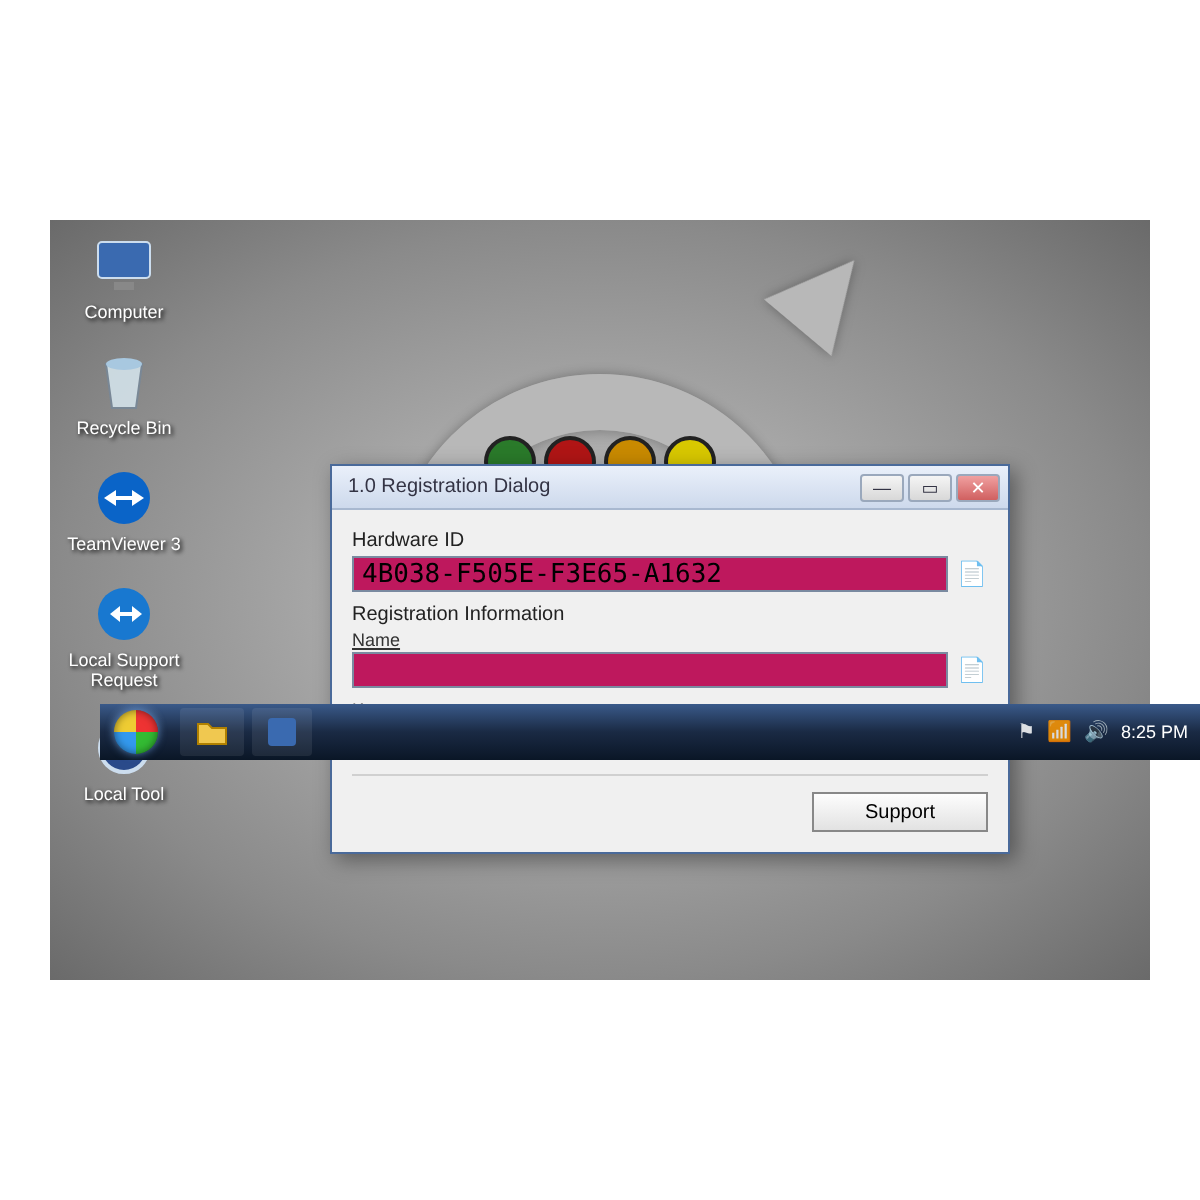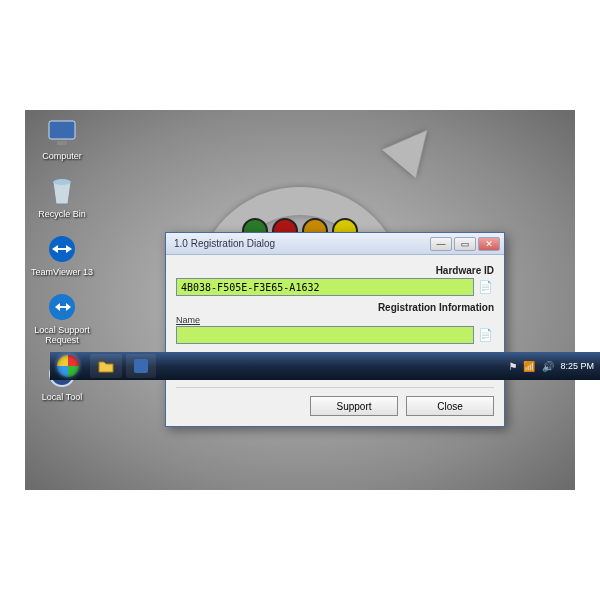--- a/index.html
+++ b/index.html
@@ -101,26 +101,26 @@
       width: 22px; height: 14px;
       background: linear-gradient(#f5f5f5,#d8d8d8);
       border: 1px solid #9aa8bc;
       border-radius: 2px;
       font-size: 9px;
       display: flex; align-items: center; justify-content: center;
       cursor: pointer;
     }
     .winbtn.close { background: linear-gradient(#f0a0a0,#d06060); color:#fff;}
     .dialog-body { padding: 6px 10px 10px; }
-    .group-label { font-weight: bold; font-size: 10px; margin: 4px 0 2px; color:#222;text-align:right;}
+    .group-label { font-weight: normal; font-size: 10px; margin: 4px 0 2px; color:#222;}
     .input-row { display:flex; align-items:center; gap:4px; margin-bottom:6px;}
     .txt {
       flex: 1; height: 18px;
-      background: #bef264; border: 1px solid #7a8aa0;
-      padding: 1px 4px; font-size: 10px;
+      background: #be185d; border: 1px solid #7a8aa0;
+      padding: 1px 4px; font-size: 13px;
       font-family: Consolas, monospace;
     }
     .txt.name { font-family: "Segoe UI", sans-serif; }
     .docicon {
       width: 16px; height: 16px;
       display:flex;align-items:center;justify-content:center;
       font-size:12px; cursor:pointer;
     }
     .sublabel { font-size: 9px; color:#333; margin: 2px 0 1px; text-decoration: underline; }
     .btn-row { display:flex; justify-content:flex-end; gap:8px; margin-top:8px; border-top:1px solid #d0d0d0; padding-top:8px;}
@@ -199,21 +199,21 @@
       </span>
       <span>Recycle Bin</span>
     </div>
     <div class="dicon">
       <span class="glyph">
         <svg width="30" height="30" viewBox="0 0 30 30">
             <circle cx="15" cy="15" r="13" fill="#0a64c8"></circle>
             <path d="M5 15l6-4v3h8v-3l6 4-6 4v-3h-8v3z" fill="#fff"></path>
           </svg>
       </span>
-      <span>TeamViewer 13</span>
+      <span>TeamViewer 3</span>
     </div>
     <div class="dicon">
       <span class="glyph">
         <svg width="30" height="30" viewBox="0 0 30 30">
             <circle cx="15" cy="15" r="13" fill="#1878d0"></circle>
             <path d="M8 15l5-4v3h6v-3l5 4-5 4v-3h-6v3z" fill="#fff"></path>
           </svg>
       </span>
       <span>Local Support Request</span>
     </div>
@@ -251,21 +251,20 @@
         <span class="docicon">📄</span>
       </div>
       <div class="sublabel">Key</div>
       <div class="input-row">
         <input class="txt" value="" style="">
         <span class="docicon">📄</span>
       </div>
 
       <div class="btn-row">
         <button class="btn">Support</button>
-        <button class="btn">Close</button>
       </div>
     </div>
   </div>
 
   <div class="taskbar">
     <div class="start">
       <div class="start-orb"></div>
     </div>
     <div class="task-item">
       <svg width="16" height="14">

